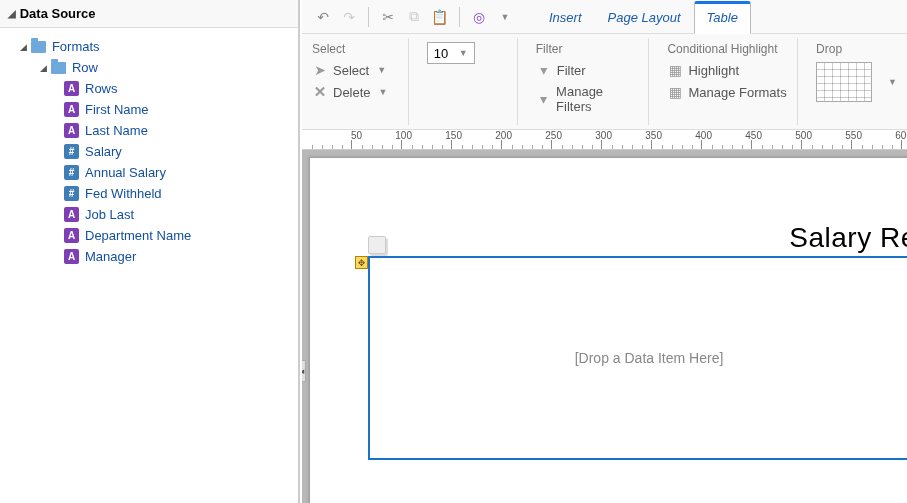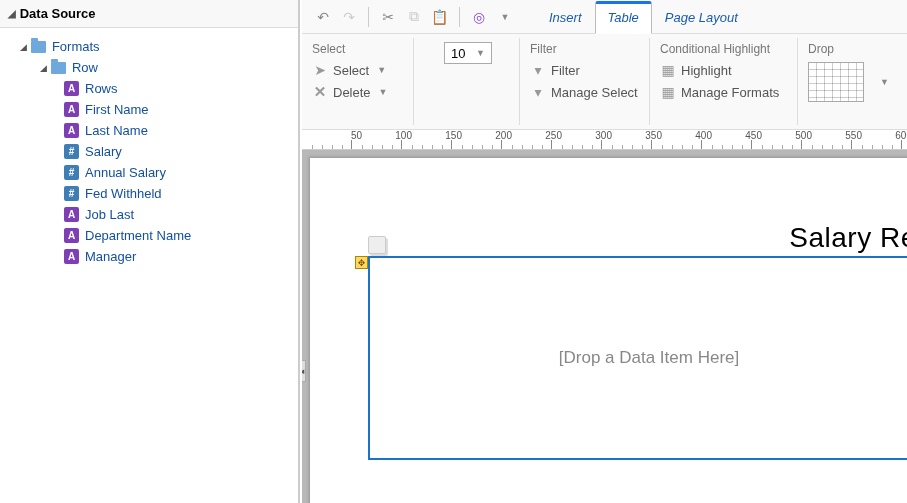--- a/index.html
+++ b/index.html
@@ -28,29 +28,29 @@
 
 
 .top-strip { height: 34px; border-bottom: 1px solid #ddd; background:#f9f9f9; display:flex; align-items:center; padding: 0 8px; }
 .icon-btn { width: 22px; height:22px; margin: 0 2px; display:inline-flex; align-items:center; justify-content:center; color:#888; font-size:14px; cursor:pointer; border-radius:2px;}
 .sep { width:1px; height:20px; background:#ccc; margin: 0 6px; }
 .top-tabs { margin-left: 18px; display:flex; align-items:flex-end; height: 34px; font-style: italic; }
 .tab { padding: 6px 12px 8px; font-size: 13px; color:#1a5cb0; cursor:pointer; border: 1px solid transparent;}
 .tab.active { border: 1px solid #bbb; border-top: 3px solid #1a73e8; border-bottom: 1px solid #fff; background:#fff; border-radius: 3px 3px 0 0; }
 
 
-.ribbon { height: 96px; border-bottom: 1px solid #ddd; background:#f9f9f9; position:relative; display:flex; padding: 4px 0 4px 0;}
+.ribbon { height: 96px; border-bottom: 1px solid #ddd; background:#f9f9f9; position:relative; display:flex; padding: 4px 0 4px 0; gap: 8px;}
 .group { padding: 4px 10px 4px 10px; border-right: 1px solid #ddd; display:flex; flex-direction:column; }
 .group-title { font-size: 12px; color:#777; margin-bottom: 6px;}
 .group-body { display:flex; flex-direction:column; gap:6px; }
 .ctrl { display:flex; align-items:center; font-size:13px; color:#555; cursor:pointer; }
 .ctrl .ci { width:16px; height:16px; display:inline-flex; align-items:center; justify-content:center; margin-right:5px; color:#999; font-size:14px;}
 .ctrl .ci.x { font-weight:bold; font-size:15px; }
 .dd-arrow { font-size:9px; color:#888; margin-left:8px; }
-.rows-input { width: 48px; height: 22px; border:1px solid #aaa; background:#fff; padding: 0 6px; display:inline-flex; align-items:center; justify-content:space-between; font-size:13px;margin-left:20px;}
+.rows-input { width: 48px; height: 22px; border:1px solid #aaa; background:#fff; padding: 0 6px; display:inline-flex; align-items:center; justify-content:space-between; font-size:13px;}
 .show-swatch { width: 56px; height: 40px; border:1px solid #aaa; background: repeating-linear-gradient(to bottom, #fff 0 6px, #ccc 6px 7px), repeating-linear-gradient(to right, transparent 0 7px, #ccc 7px 8px); background-blend-mode:multiply;}
 .show-wrap { display:flex; align-items:center; gap: 8px;}
 
 
 .ruler { height: 20px; background:#fff; border-bottom:1px solid #ccc; position:relative; overflow:hidden;}
 .ruler-inner{ position:absolute; left:0; top:0; height:20px; display:flex;}
 .rtick { width:50px; height:20px; position:relative; font-size:10px; color:#555; flex:0 0 50px;}
 .rtick span { position:absolute; right:-10px; top:0;}
 .rtick::after{content:""; position:absolute; right:0; bottom:0; width:1px; height:10px; background:#888;}
 .rtick .sub{position:absolute; bottom:0; height:5px; width:1px; background:#aaa;}
@@ -60,21 +60,21 @@
 .canvas-shadow{ position:absolute; left:8px; top:8px; right:-50px; bottom:-50px; background:#fff; box-shadow: -1px -1px 3px rgba(0,0,0,0.2);}
 .canvas-white{ position:absolute; left:12px; top:12px; right:-60px; bottom:-60px; background:#fff;}
 .collapse-handle{position:absolute; left:-4px; top:210px; width:8px; height:22px; background:#ddd; border:1px solid #aaa; cursor:pointer; font-size:9px; display:flex; align-items:center; justify-content:center; color:#555;}
 
 .report-title { position:absolute; top: 225px; right: 0; font-size: 28px; font-family: Arial; color:#000; letter-spacing: 0.5px; white-space:nowrap;}
 
 .table-widget { position:absolute; left: 54px; top: 94px; width: 560px;}
 .table-wicon { position:absolute; left: 0; top: -20px; width:18px; height:18px; background:#eee; border:1px solid #ccc; border-radius:2px; box-shadow: 2px 2px 0 #ddd;}
 .table-move { position:absolute; left:-13px; top:0; width:13px; height:13px; background:#ffd766; border:1px solid #aa8800; font-size:9px; display:flex; align-items:center; justify-content:center; color:#775500; cursor:move;}
 .table-frame { width: 562px; height: 204px; border: 2px solid #1a73c8; background:#fff; display:flex; align-items:center; justify-content:center;}
-.placeholder { font-size:17px; color:#888;}
+.placeholder { font-size:14px; color:#888;}
 .rel { position: relative; width:100%; height:100%;}
 </style>
 </head>
 <body>
 
 <div class="left-panel">
   <div class="left-header">
     <span class="tri">◢</span>
     <span>Data Source</span>
   </div>
@@ -137,22 +137,22 @@
     <span class="icon-btn" style="color:#ccc">↷</span>
     <span class="sep"></span>
     <span class="icon-btn">✂</span>
     <span class="icon-btn" style="color:#ccc">⧉</span>
     <span class="icon-btn" style="color:#ccc">📋</span>
     <span class="sep"></span>
     <span class="icon-btn" style="color:#8a4dd1">◎</span>
     <span class="icon-btn" style="font-size:9px">▼</span>
     <div class="top-tabs">
       <div class="tab">Insert</div>
+      <div class="tab">Page Layout</div>
       <div class="tab active">Table</div>
-      <div class="tab">Page Layout</div>
     </div>
   </div>
 
   <div class="ribbon">
     <div class="group" style="width:112px">
       <div class="group-title">Select</div>
       <div class="group-body">
         <div class="ctrl">
             <span class="ci">➤</span>
             <span>Select</span>
@@ -175,21 +175,21 @@
     </div>
     <div class="group" style="width:130px">
       <div class="group-title">Filter</div>
       <div class="group-body">
         <div class="ctrl">
             <span class="ci">▾</span>
             <span>Filter</span>
           </div>
         <div class="ctrl">
             <span class="ci">▾</span>
-            <span>Manage Select</span>
+            <span>Manage Filters</span>
           </div>
       </div>
     </div>
     <div class="group" style="width:148px">
       <div class="group-title">Conditional Highlight</div>
       <div class="group-body">
         <div class="ctrl">
             <span class="ci">▦</span>
             <span>Highlight</span>
           </div>

